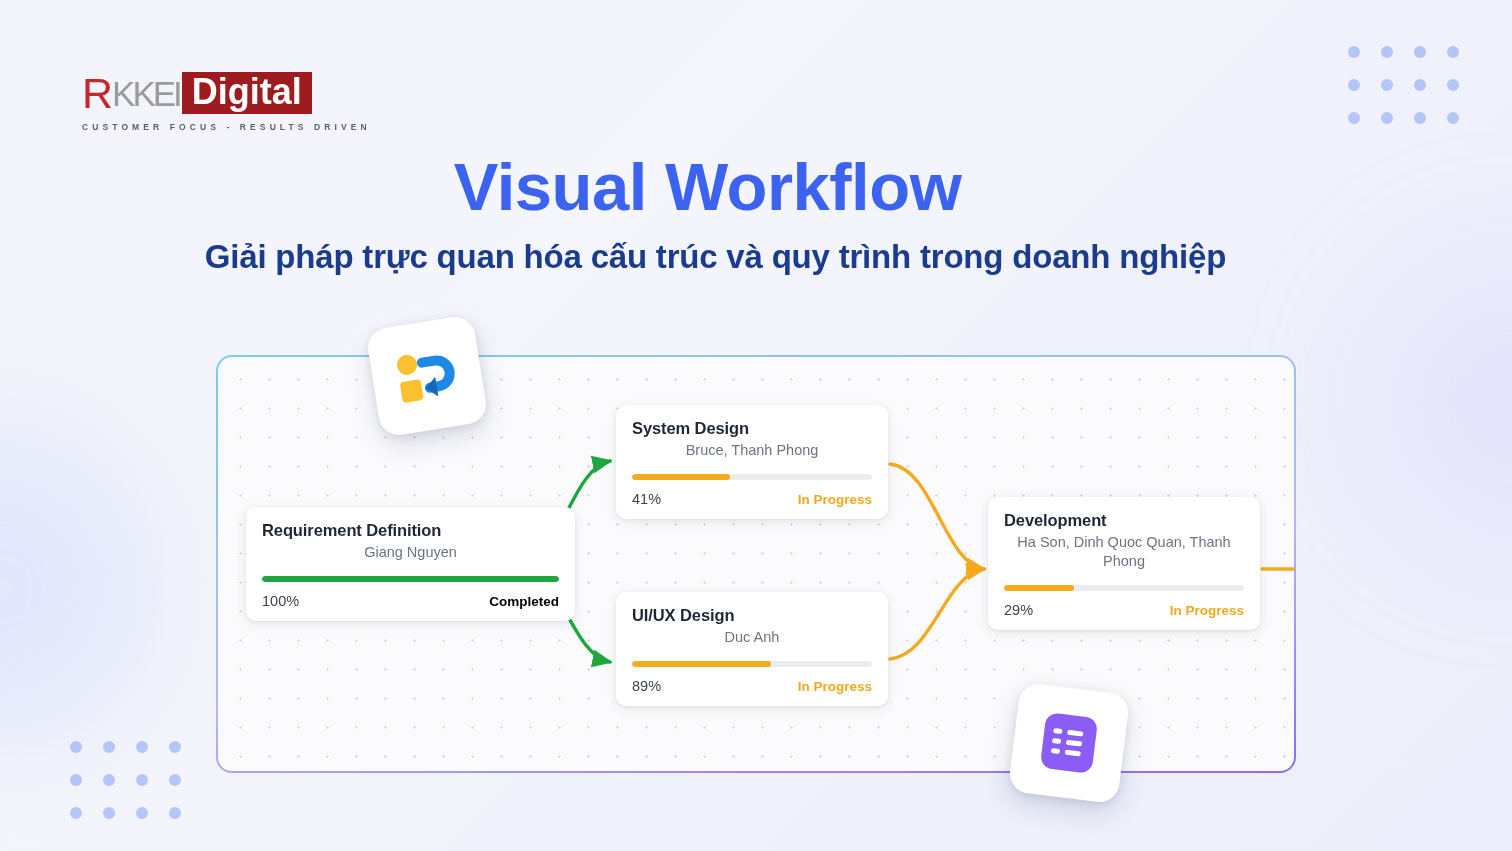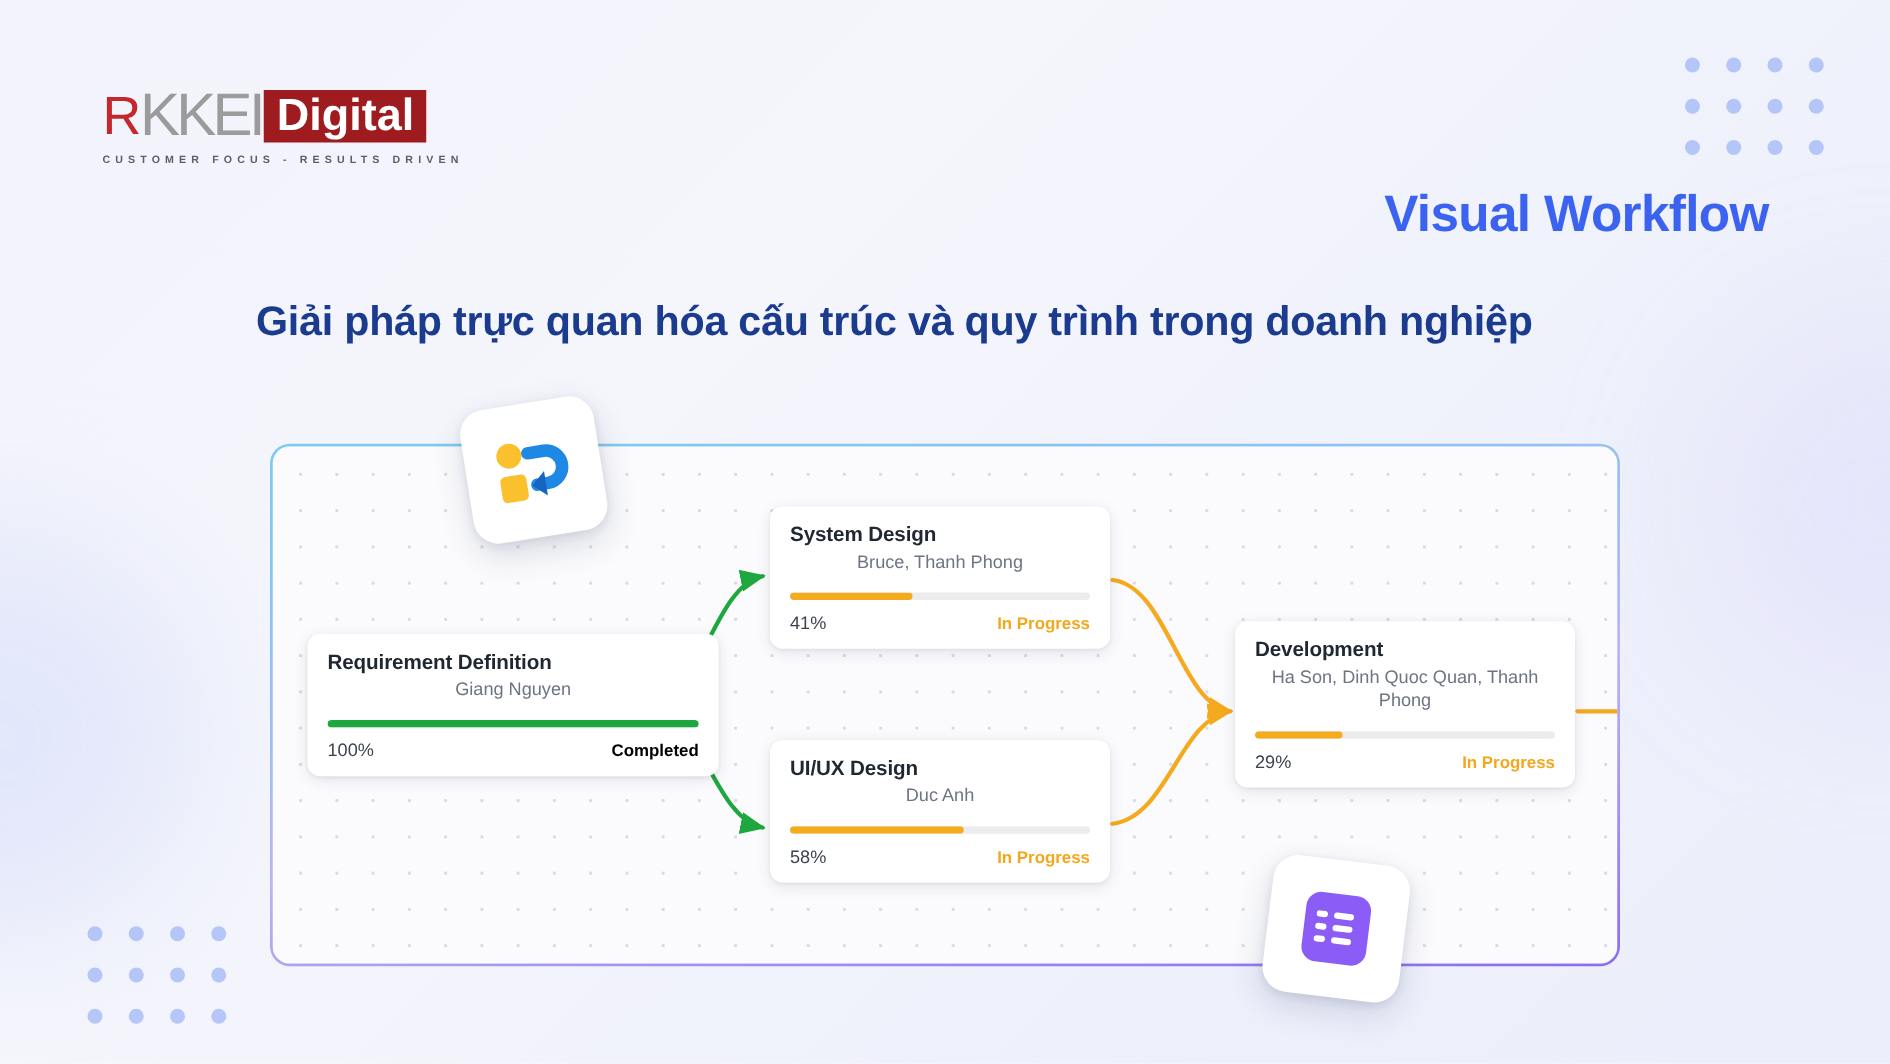--- a/index.html
+++ b/index.html
@@ -42,21 +42,21 @@
 
   
   #logo { position: absolute; left: 82px; top: 72px; }
   .logo-row { display: flex; align-items: stretch; height: 42px; }
   .logo-mark {
     display: flex; align-items: center;
     font-size: 40px; font-weight: 700; line-height: 1;
     letter-spacing: -1px;
   }
   .logo-r { color: #c3282d; font-size: 43px; font-weight: 500; font-family: "Liberation Sans", sans-serif; }
-  .logo-kkei { color: #9b9b9b; font-size: 48px; font-weight: 500; letter-spacing: -3px; }
+  .logo-kkei { color: #9b9b9b; font-size: 35px; font-weight: 500; letter-spacing: -3px; }
   .logo-digital {
     background: #9e1b1f;
     color: #ffffff;
     font-size: 36px;
     font-weight: 700;
     padding: 1px 10px 4px 10px;
     display: flex; align-items: center;
     margin-left: 2px;
   }
   .logo-tagline {
@@ -64,22 +64,22 @@
     font-size: 8.5px;
     letter-spacing: 4.1px;
     color: #5b6068;
     font-weight: 600;
     white-space: nowrap;
   }
 
   
   #page-title {
     position: absolute; top: 148px; left: 0; width: 1415px;
-    text-align: right;
-    font-size: 41px; font-weight: 700; color: #3b63f0;
+    text-align: center;
+    font-size: 67px; font-weight: 700; color: #3b63f0;
     letter-spacing: -0.5px;
   }
   #page-subtitle {
     position: absolute; top: 238px; left: 0; width: 1431px;
     text-align: center;
     font-size: 33px; font-weight: 700; color: #1b3b8f;
     letter-spacing: -0.2px;
   }
 
   
@@ -243,21 +243,21 @@
       </div>
     </div>
 
     <div class="task-card" id="card-uiux">
       <div class="task-title">UI/UX Design</div>
       <div class="task-owner">Duc Anh</div>
       <div class="progress-track">
         <div class="progress-fill" style="width: 58%; background: rgb(245, 171, 30);"></div>
       </div>
       <div class="task-footer">
-        <span class="task-percent">58%</span>
+        <span class="task-percent">89%</span>
         <span class="task-status" style="color: rgb(241, 168, 28);">In Progress</span>
       </div>
     </div>
 
     <div class="task-card" id="card-development">
       <div class="task-title">Development</div>
       <div class="task-owner">Ha Son, Dinh Quoc Quan, Thanh Phong</div>
       <div class="progress-track">
         <div class="progress-fill" style="width: 29%; background: rgb(245, 171, 30);"></div>
       </div>

